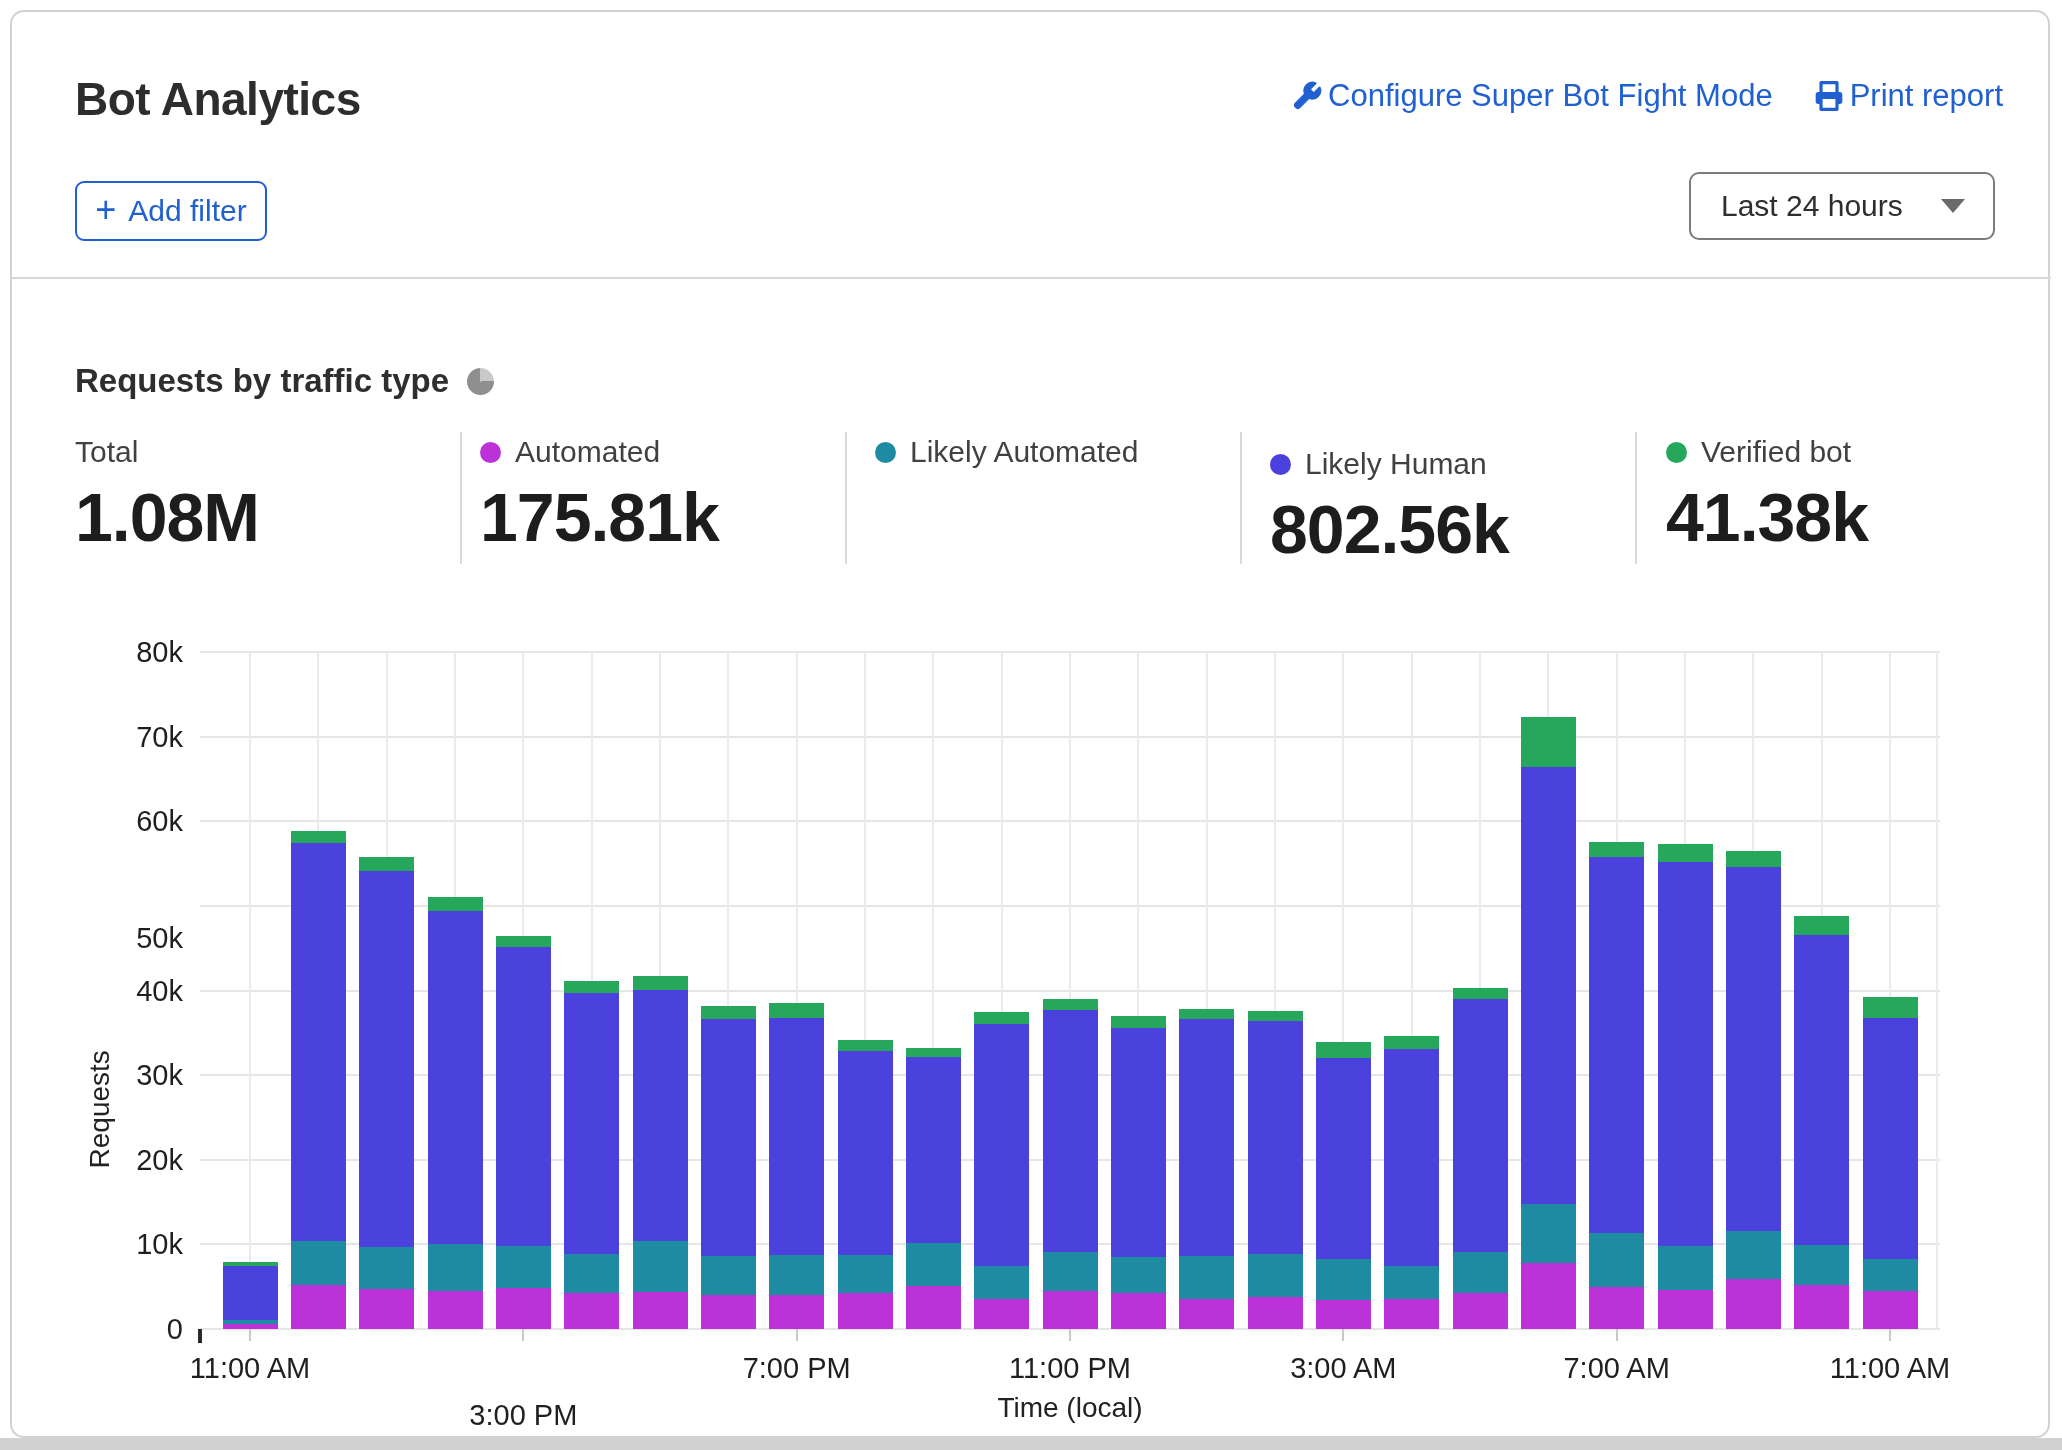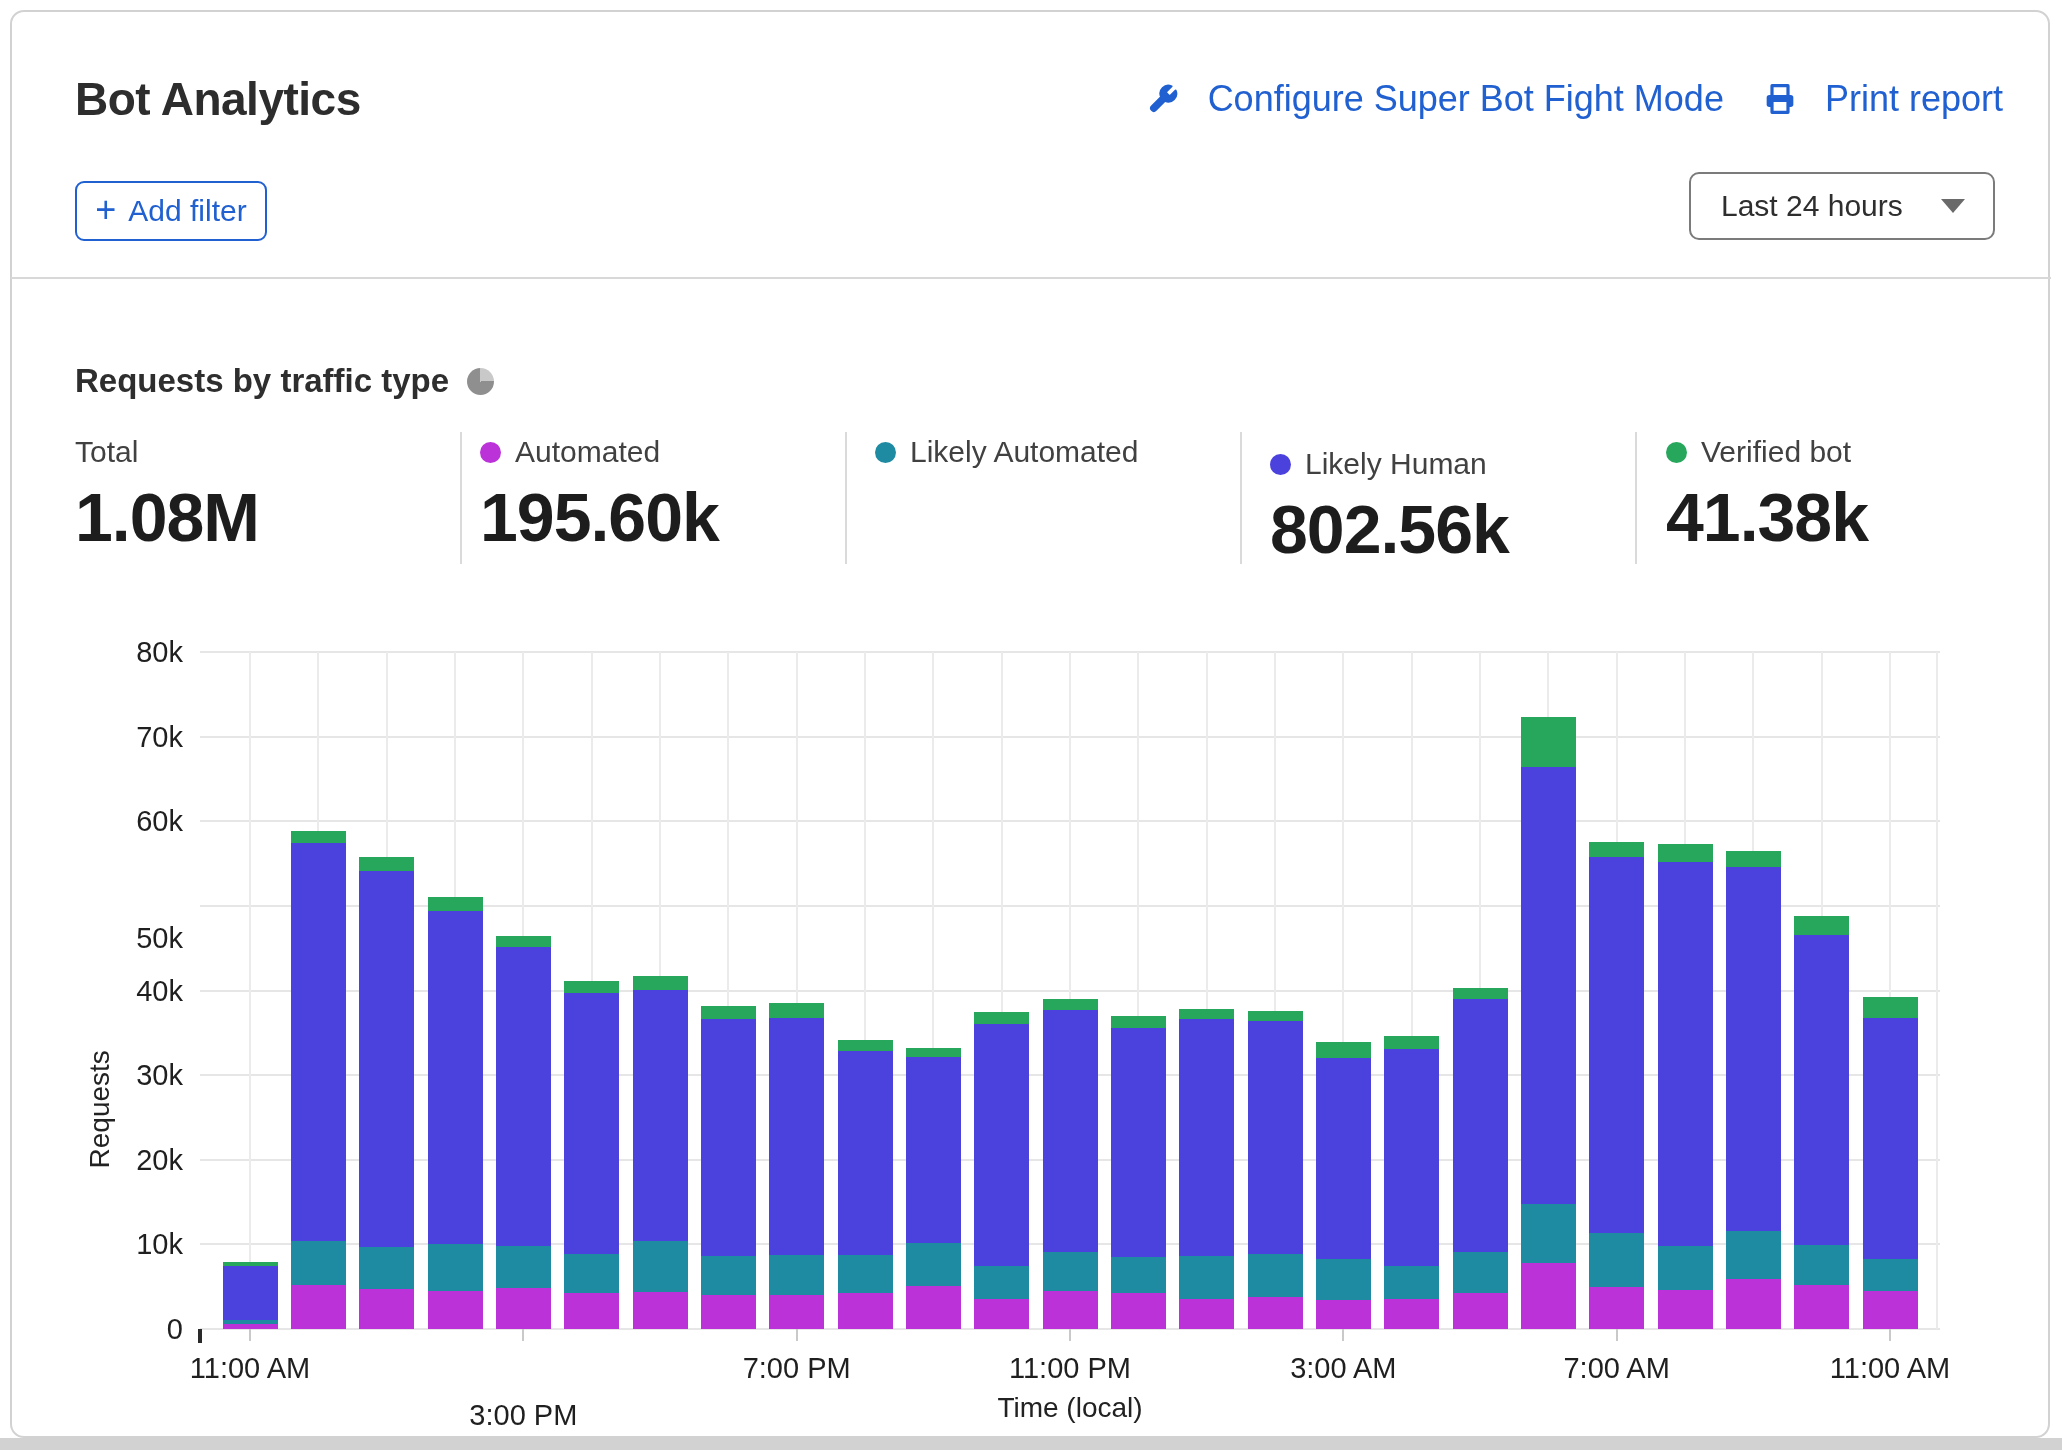--- a/index.html
+++ b/index.html
@@ -9,21 +9,21 @@
     font-family:"Liberation Sans",sans-serif;
     -webkit-font-smoothing:antialiased;
   }
   .abs{position:absolute;}
   .card{
     left:10px;top:10px;width:2036px;height:1424px;
     border:2px solid #d2d2d2;border-radius:14px;background:#fff;
   }
   .page-title{left:75px;top:72px;font-size:46px;font-weight:700;color:#2d2d2d;letter-spacing:-0.5px;}
   .top-links{right:59px;top:78px;display:flex;gap:40px;align-items:center;}
-  .link{display:flex;align-items:center;gap:29px;color:#2060d0;font-size:36px;cursor:pointer;white-space:nowrap;}
+  .link{display:flex;align-items:center;gap:5px;color:#2060d0;font-size:31px;cursor:pointer;white-space:nowrap;}
   .btn-add{
     left:75px;top:181px;width:192px;height:60px;box-sizing:border-box;
     border:2px solid #2060d0;border-radius:9px;background:#fff;
     display:flex;align-items:center;justify-content:center;gap:12px;
     color:#2060d0;font-size:30px;cursor:pointer;
   }
   .btn-add .plus{font-size:36px;font-weight:400;line-height:1;margin-top:-3px;}
   .range-select{
     right:67px;top:172px;width:306px;height:68px;box-sizing:border-box;
     border:2px solid #7b7b7b;border-radius:10px;background:#fff;
@@ -108,21 +108,21 @@
       <div class="stat-head">
         <div class="stat-label">Total</div>
       </div>
       <div class="stat-value">1.08M</div>
     </div>
     <div class="abs stat-col" style="left: 480px;">
       <div class="stat-head">
         <div class="stat-dot" style="background: rgb(186, 50, 216);"></div>
         <div class="stat-label">Automated</div>
       </div>
-      <div class="stat-value">195.60k</div>
+      <div class="stat-value">175.81k</div>
     </div>
     <div class="abs stat-col" style="left: 875px;">
       <div class="stat-head">
         <div class="stat-dot" style="background: rgb(30, 139, 163);"></div>
         <div class="stat-label">Likely Automated</div>
       </div>
     </div>
     <div class="abs stat-col" style="left: 1270px; margin-top: 12px;">
       <div class="stat-head">
         <div class="stat-dot" style="background: rgb(75, 66, 222);"></div>

